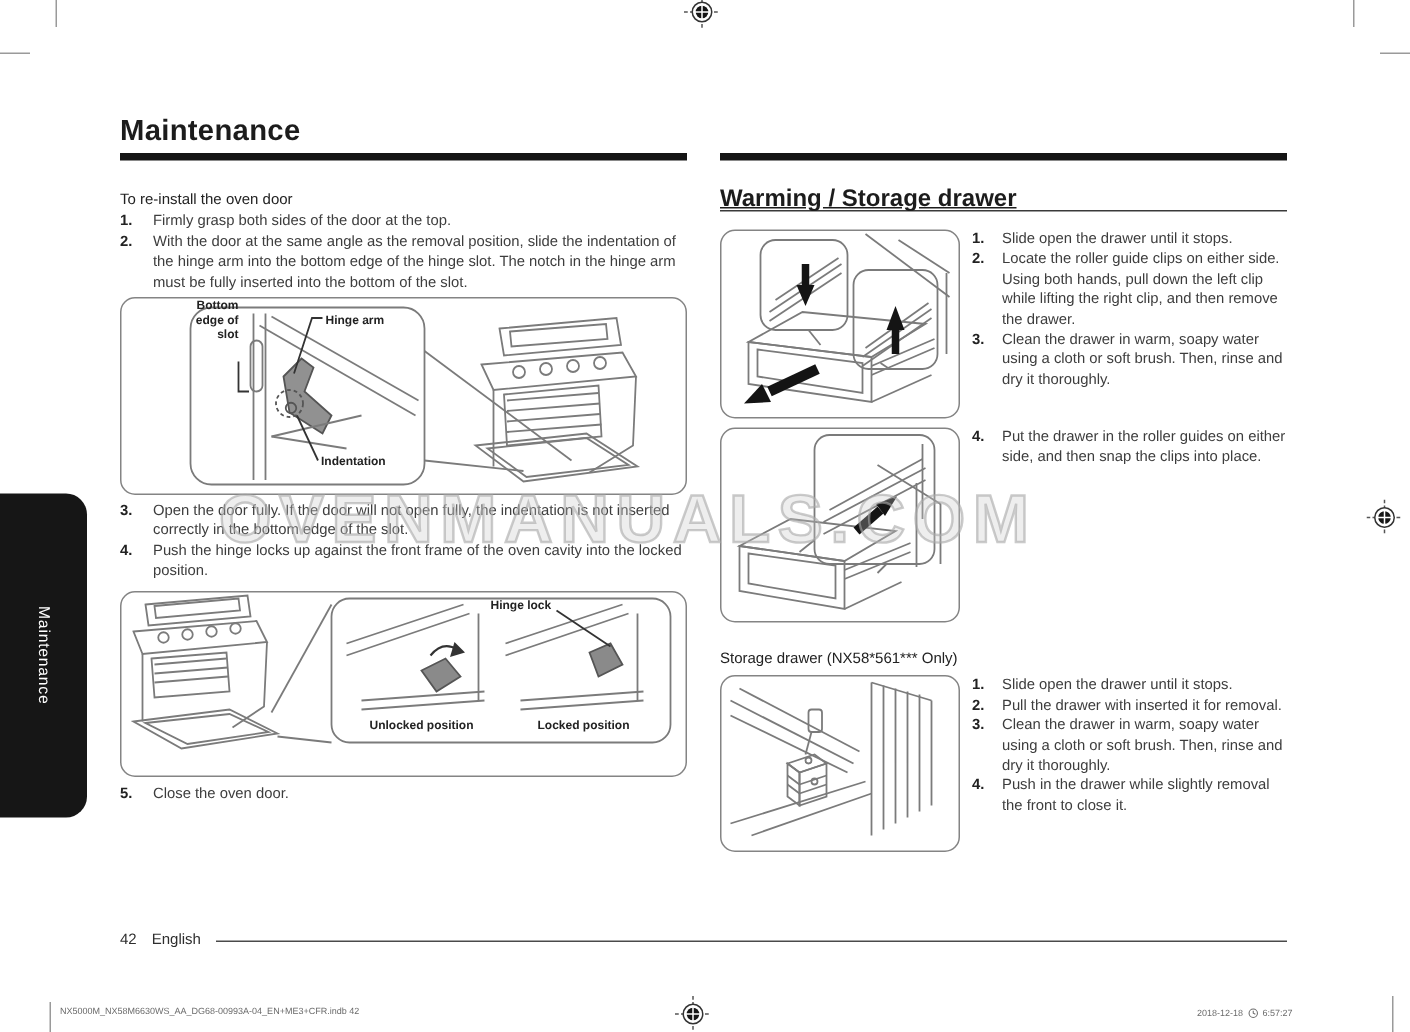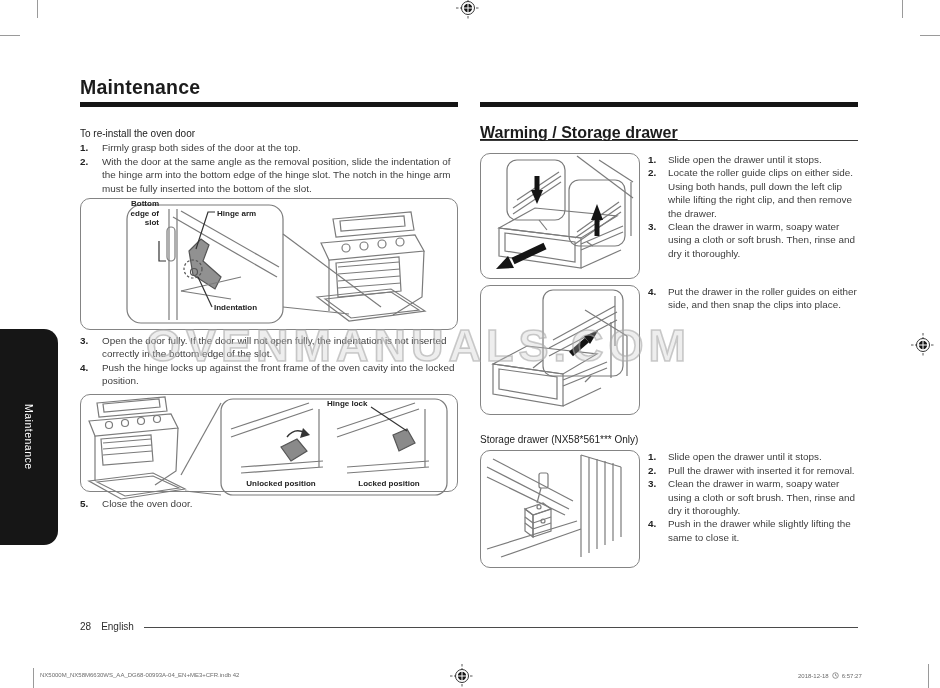--- a/index.html
+++ b/index.html
@@ -144,21 +144,21 @@
 
     <div class="step">
       <span class="num">3.</span>
       <span class="txt">Open the door fully. If the door will not open fully, the indentation is not inserted correctly in the bottom edge of the slot.</span>
     </div>
     <div class="step">
       <span class="num">4.</span>
       <span class="txt">Push the hinge locks up against the front frame of the oven cavity into the locked position.</span>
     </div>
 
-    <div class="fig" style="width:378px;height:98px;margin:6px 0 5px 0;">
+    <div class="fig" style="width:378px;height:124px;margin:6px 0 5px 0;">
       <svg class="art" width="375" height="107" viewBox="0 0 375 107" fill="none" stroke="#7b7b7b" stroke-width="1.2">
         <polygon points="16,8 84,2 86,16 18,22"></polygon>
         <polygon points="22,9 78,4 79,12 23,17"></polygon>
         <polygon points="8,26 90,19 97,33 14,41"></polygon>
         <circle cx="28" cy="30" r="3.5"></circle>
           <circle cx="44" cy="28" r="3.5"></circle>
           <circle cx="60" cy="26" r="3.5"></circle>
           <circle cx="76" cy="24" r="3.5"></circle>
         <polyline points="97,33 95,76 74,90"></polyline>
         <line x1="14" y1="41" x2="14" y2="86"></line>
@@ -318,28 +318,28 @@
         <div class="step">
           <span class="num">2.</span>
           <span class="txt">Pull the drawer with inserted it for removal.</span>
         </div>
         <div class="step">
           <span class="num">3.</span>
           <span class="txt">Clean the drawer in warm, soapy water using a cloth or soft brush. Then, rinse and dry it thoroughly.</span>
         </div>
         <div class="step">
           <span class="num">4.</span>
-          <span class="txt">Push in the drawer while slightly lifting the same to close it.</span>
+          <span class="txt">Push in the drawer while slightly removal the front to close it.</span>
         </div>
       </div>
     </div>
   </div>
 
   <div id="footer">
-    <span>28</span>
+    <span>42</span>
     <span>English</span>
     <div class="rule"></div>
   </div>
 
   <div class="tiny" style="left:40px;top:672px;">NX5000M_NX58M6630WS_AA_DG68-00993A-04_EN+ME3+CFR.indb   42</div>
   <div class="tiny" style="left:798px;top:672px;display:flex;align-items:center;gap:3px;">
     <span>2018-12-18</span>
     <svg width="7" height="7" viewBox="0 0 10 10">
       <circle cx="5" cy="5" r="4" fill="none" stroke="#6b6b6b" stroke-width="1"></circle>
       <polyline points="5,2.5 5,5 7,6" fill="none" stroke="#6b6b6b" stroke-width="1"></polyline>

